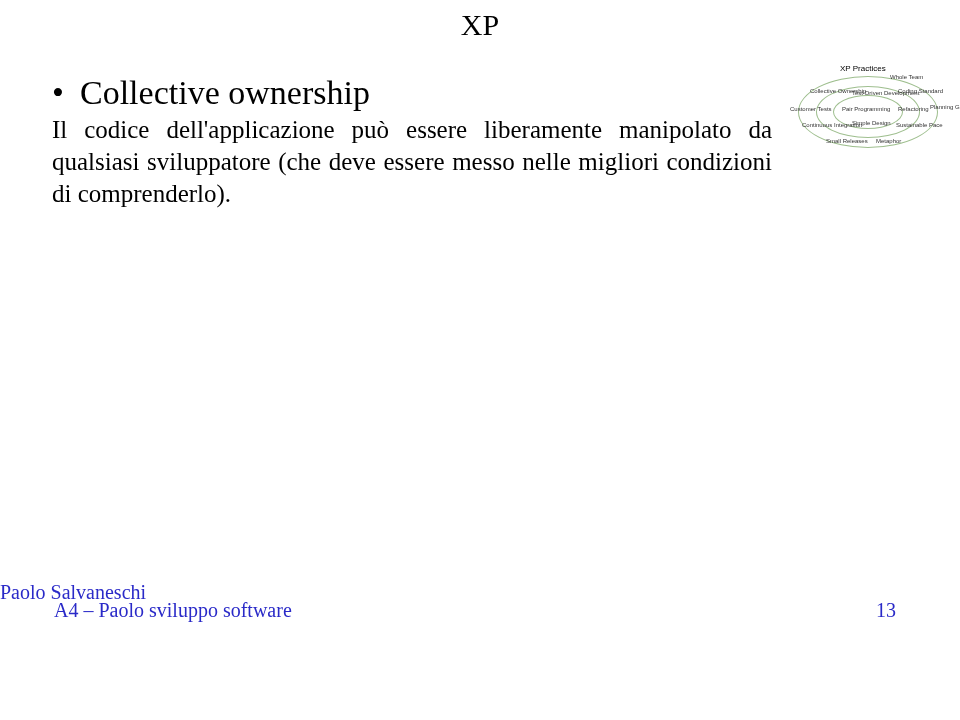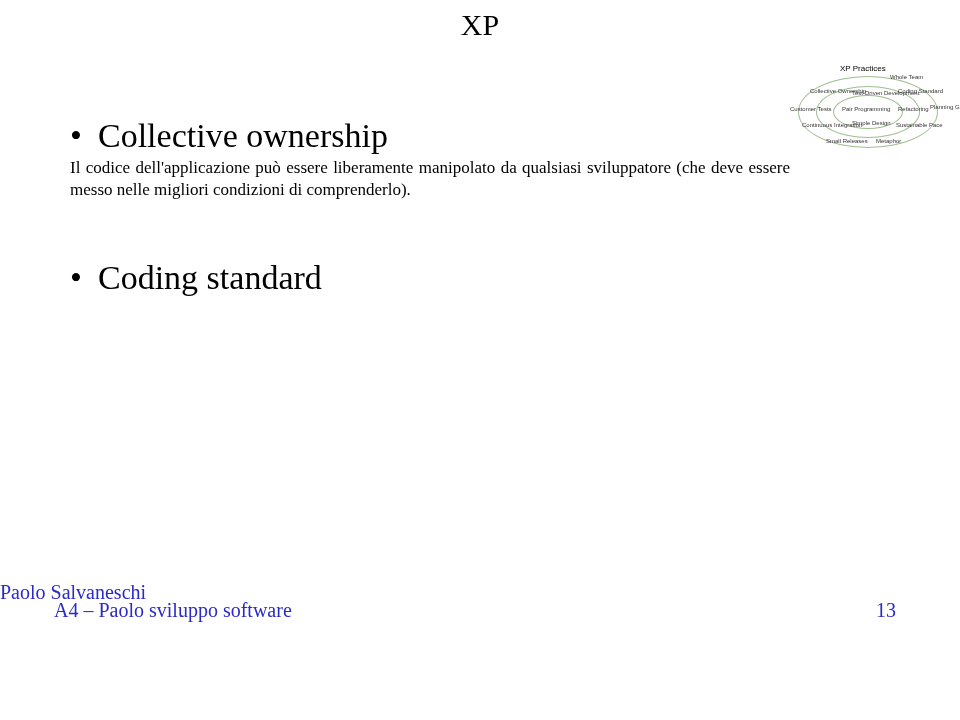--- a/index.html
+++ b/index.html
@@ -25,38 +25,37 @@
     top: 8px;
     left: 0;
     width: 960px;
     text-align: center;
     font-size: 30px;
     font-weight: normal;
   }
   .content {
     position: absolute;
     top: 74px;
-    left: 70px;
+    left: 52px;
     width: 720px;
-    margin-top: 43px;
   }
   .item {
     margin-bottom: 58px;
   }
   .heading {
     font-size: 34px;
     margin-bottom: 2px;
   }
   .bullet {
     display: inline-block;
     width: 28px;
     text-align: left;
   }
   .desc {
-    font-size: 17px;
+    font-size: 25px;
     line-height: 1.28;
     text-align: justify;
   }
   .diagram {
     position: absolute;
     top: 64px;
     right: 10px;
     width: 160px;
     height: 92px;
   }
@@ -109,23 +108,20 @@
 
   <div class="content">
     <div class="item">
       <div class="heading">
         <span class="bullet">•</span><span>Collective ownership</span>
       </div>
       <div class="desc">Il codice dell'applicazione può essere liberamente manipolato da qualsiasi sviluppatore (che deve essere messo nelle migliori condizioni di comprenderlo).</div>
     </div>
 
     <div class="item">
-      <div class="heading">
-        <span class="bullet">•</span><span>Coding standard</span>
-      </div>
     </div>
   </div>
 
   <div class="diagram">
     <div class="diag-title">XP Practices</div>
     <div class="circ c1"></div>
     <div class="circ c2"></div>
     <div class="circ c3"></div>
 
     <div class="dlabel" style="top:10px; left:100px;">Whole Team</div>

